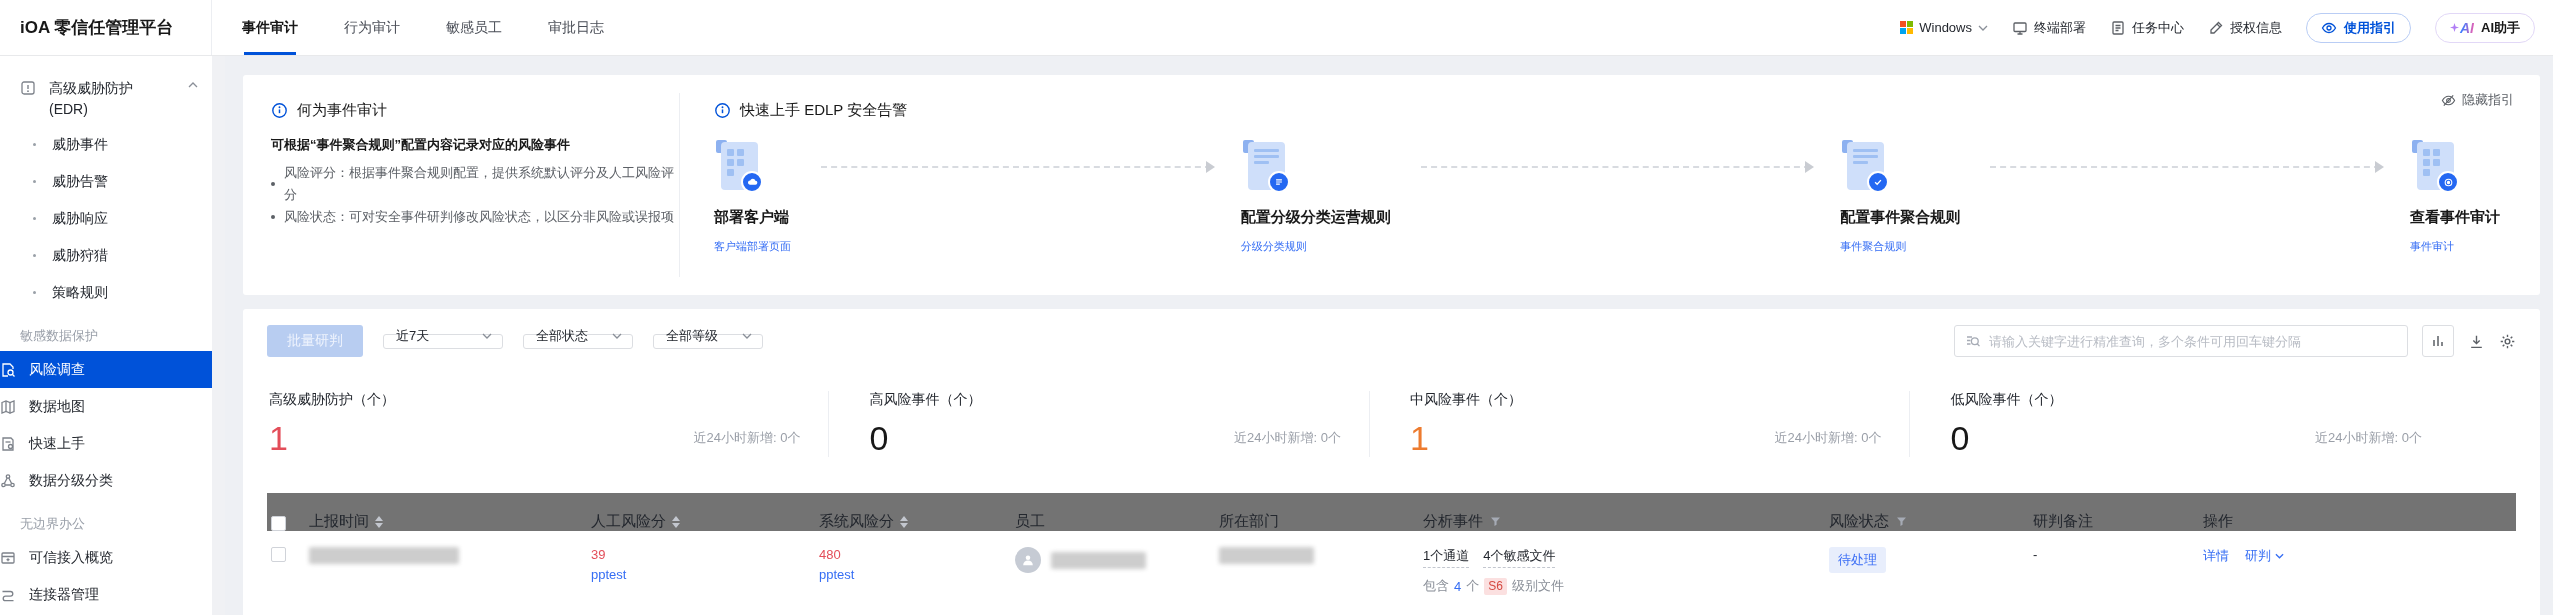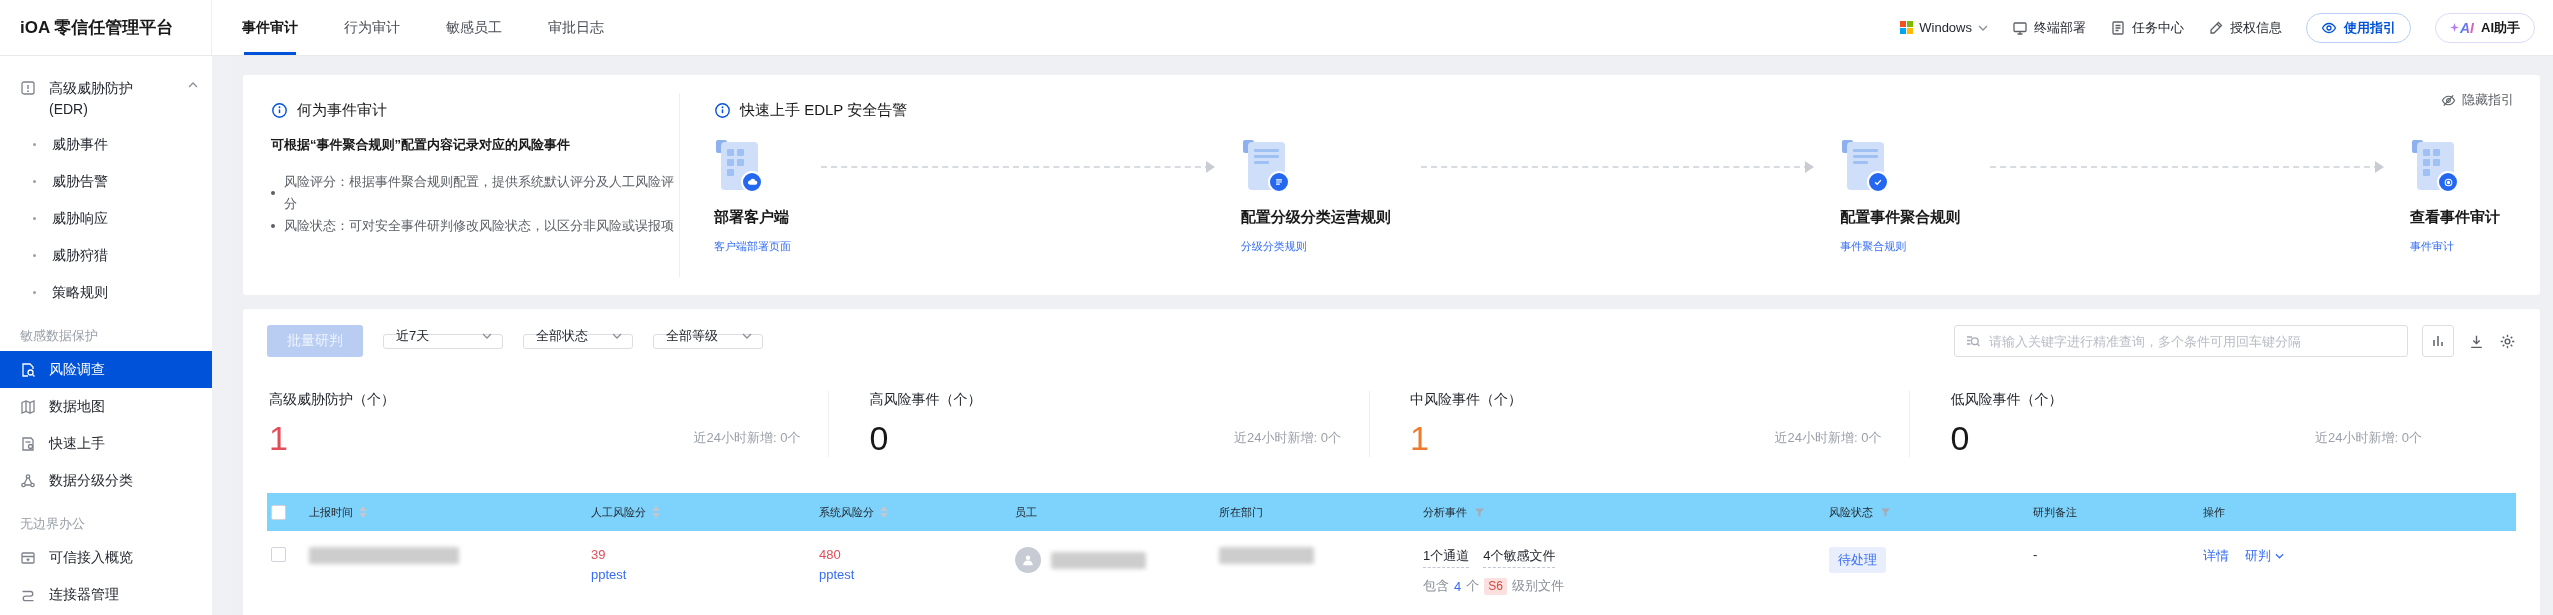--- a/index.html
+++ b/index.html
@@ -27,34 +27,34 @@
   
   .under{display:flex;height:559px}
   .sidebar{width:212px;background:#fff;flex-shrink:0;padding-top:14px;overflow:hidden;font-size:14px}
   .nav-parent{display:flex;align-items:flex-start;gap:13px;padding:8px 14px 6px 20px;cursor:pointer}
   .nav-parent .ic{color:#7d828a;margin-top:2px}
   .parent-text{flex:1;line-height:21px;color:#23272e}
   .nav-parent .chev{color:#8a8f98;margin-top:4px}
   .nav-child{height:37px;display:flex;align-items:center;gap:10px;padding-left:33px;color:#23272e;cursor:pointer}
   .dot{width:3px;height:3px;border-radius:50%;background:#9aa0a8;flex-shrink:0;margin-right:6px}
   .nav-section{margin:16px 0 6px 20px;font-size:13px;color:#989ea8}
-  .nav-item{height:37px;display:flex;align-items:center;gap:13px;padding-left:20px;color:#23272e;cursor:pointer}
+  .nav-item{height:37px;display:flex;align-items:center;gap:13px;color:#23272e;cursor:pointer}
   .nav-item .ic{color:#7d828a}
   .nav-item.active{background:#0052d9;color:#fff}
   .nav-item.active .ic{color:#fff}
   .scroll-strip{width:13px;background:#f0f1f4;flex-shrink:0}
   .content{flex:1;padding:19px 13px 0 18px;overflow:hidden}
   
   .banner{background:#fff;border-radius:3px;height:220px;display:flex;position:relative;margin-bottom:14px}
   .hide-guide{position:absolute;top:16px;right:26px;display:flex;align-items:center;gap:6px;color:#5c6066;font-size:13px;background:none;border:none;cursor:pointer;font-family:inherit}
   .what{width:436px;flex-shrink:0;padding:26px 0 0 28px}
   .card-title{display:flex;align-items:center;gap:9px;font-size:15px;color:#181818}
   .info-ic{color:#0052d9;flex-shrink:0}
   .lead{margin-top:16px;font-size:13px;font-weight:bold;color:#181818}
-  .blist{margin-top:17px}
+  .blist{margin-top:8px}
   .blist li{list-style:none;display:flex;align-items:center;gap:9px;font-size:13px;color:#5c6066;line-height:22px}
   .bdot{width:4px;height:4px;border-radius:50%;background:#5c6066;flex-shrink:0}
   .vdiv{width:1px;background:#eceef2;margin:18px 0}
   .quick{flex:1;padding:26px 40px 0 34px}
   .steps{display:flex;align-items:flex-start;margin-top:20px}
   .step{flex-shrink:0}
   .illus{width:46px;height:52px;position:relative}
   .page{position:absolute;left:7px;top:2px;right:2px;bottom:2px;background:#cfdffa;border-radius:4px;padding:7px 6px;display:flex;flex-wrap:wrap;gap:3px;align-content:flex-start}
   .page i{display:block;background:#9fc0f3;border-radius:1px}
   .pg-sq i{width:7px;height:7px}
@@ -83,21 +83,21 @@
   .stat{flex:1;padding-left:40px}
   .stat:first-child{flex:1.12;padding-left:2px}
   .stat + .stat{border-left:1px solid #eceef2}
   .stat-label{font-size:14px;color:#23272e}
   .stat-bottom{display:flex;align-items:center;justify-content:space-between;margin-top:10px;padding-right:28px}
   .stat-value{font-size:34px;line-height:38px}
   .v-red{color:#e34d59}.v-orange{color:#ed7b2f}.v-dark{color:#181818}
   .stat-delta{font-size:13px;color:#9a9fa8}
   
   .table{margin-top:36px}
-  .thead{display:flex;align-items:center;height:38px;background:#7dd3fc;font-size:11px;color:#23272e}
+  .thead{display:flex;align-items:flex-end;height:38px;background:#737373;font-size:15px;color:#23272e}
   .c{display:flex;align-items:center;padding-right:12px}
   .c-check{width:42px;flex-shrink:0;justify-content:flex-start;padding-left:4px}
   .c-time{width:282px}.c-manual{width:228px}.c-system{width:196px}.c-staff{width:204px}
   .c-dept{width:204px}.c-events{width:406px}.c-status{width:204px}.c-note{width:170px}
   .c-ops{flex:1}
   .checkbox{width:15px;height:15px;border:1px solid #d0d3d9;border-radius:2px;background:#fff;display:inline-block;cursor:pointer}
   .sort{display:inline-flex;flex-direction:column;gap:2px;margin-left:6px;cursor:pointer}
   .sort i{width:0;height:0;border-left:4px solid transparent;border-right:4px solid transparent;display:block}
   .sort .up{border-bottom:5px solid #c3c7cf}
   .sort .dn{border-top:5px solid #c3c7cf}

